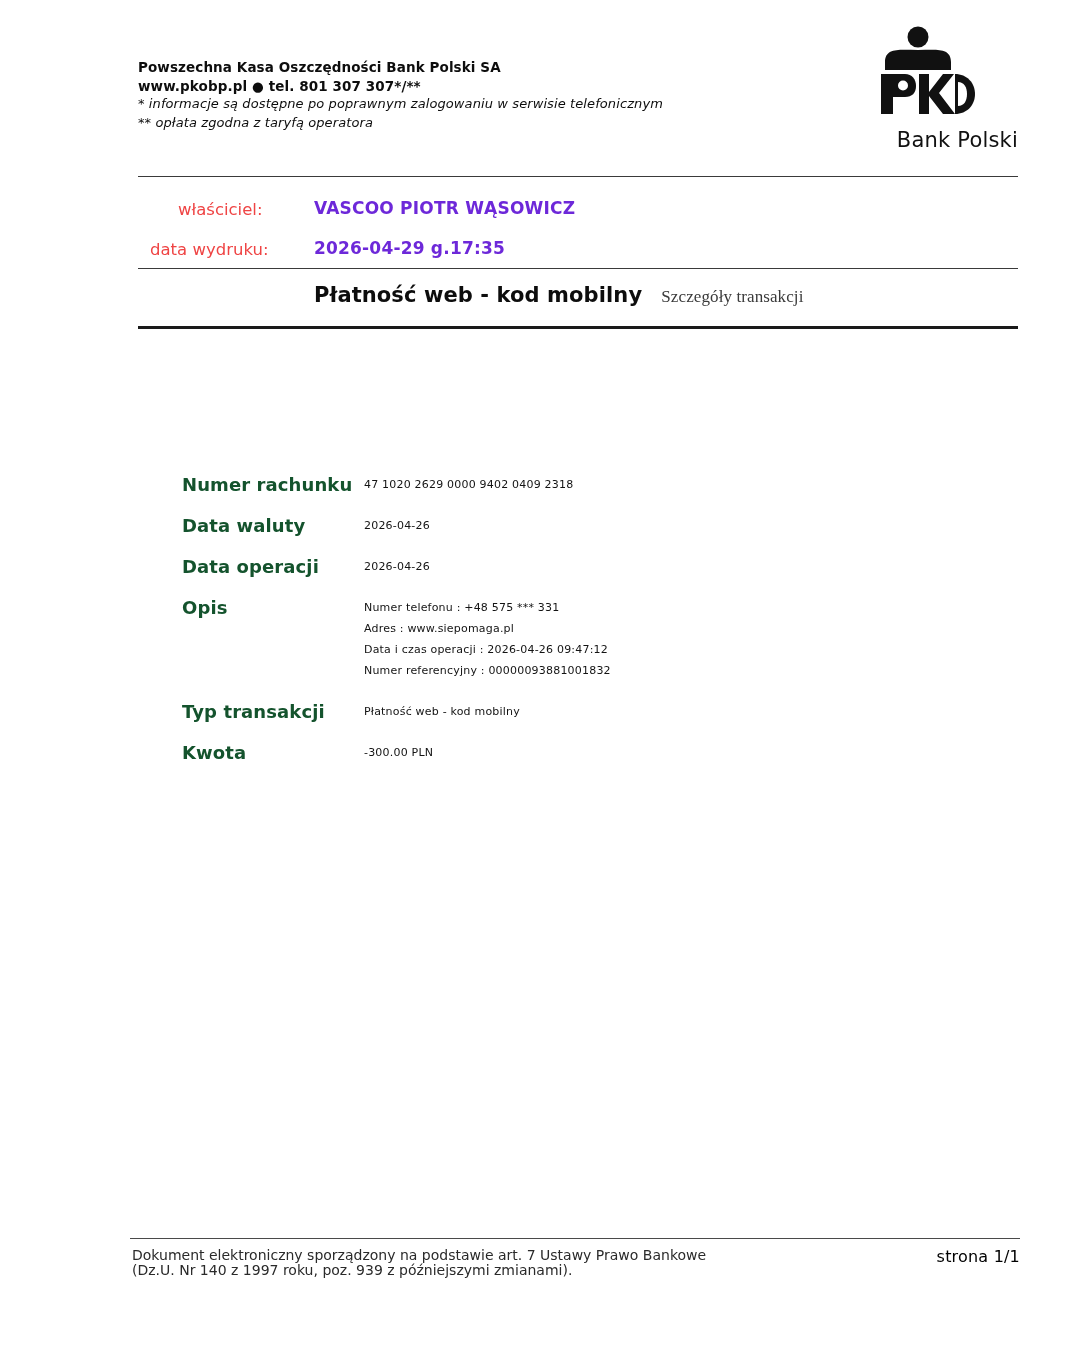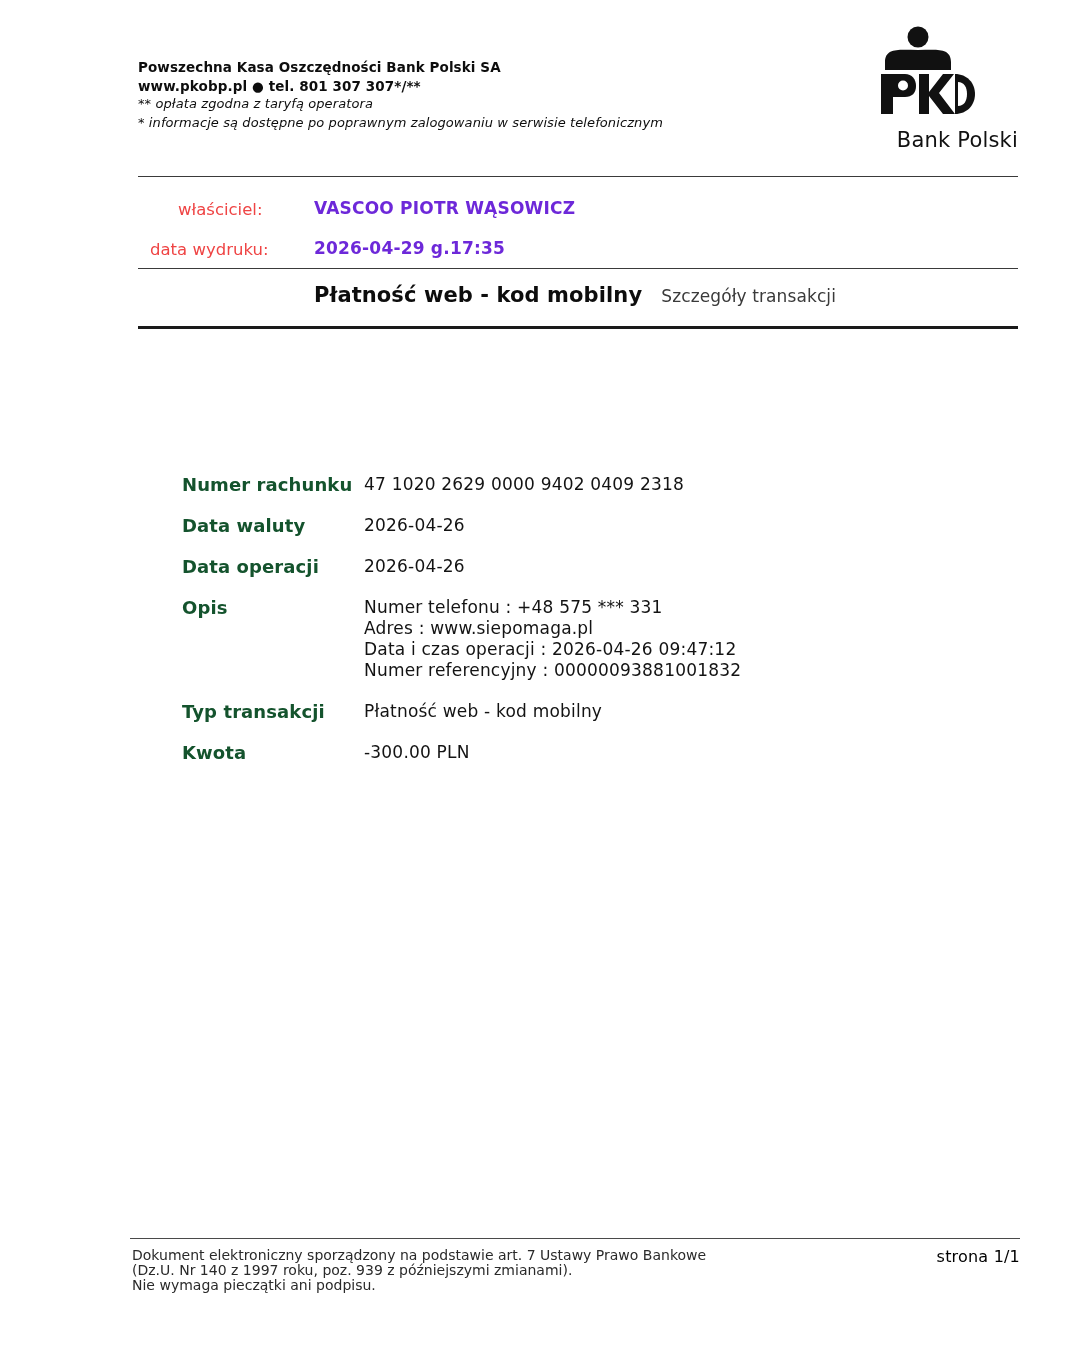--- a/index.html
+++ b/index.html
@@ -132,20 +132,21 @@
     font-weight: bold;
     color: #0d0d0d;
     letter-spacing: 0.1px;
   }
   .doc-subtitle {
     display: inline-block;
     font-size: 17px;
     color: #3a3a3a;
     margin-left: 14px;
     letter-spacing: 0.1px;
+    font-family: Liberation Serif, serif;
   }
 
   
   .details {
     position: absolute;
     left: 182px;
     top: 474px;
     width: 840px;
   }
   .detail-row {
@@ -157,21 +158,21 @@
     left: 0;
     top: 0;
     width: 178px;
     font-size: 18px;
     font-weight: bold;
     color: #14532d;
     letter-spacing: 0.1px;
   }
   .detail-value {
     margin-left: 182px;
-    font-size: 17px;
+    font-size: 11px;
     color: #131313;
     line-height: 21px;
     letter-spacing: 0.2px;
   }
   .detail-value .line { display: block; }
 
   
   .footer-rule {
     position: absolute;
     left: 130px;
@@ -201,22 +202,22 @@
 </style>
 </head>
 <body>
 
 <div class="page">
 
   <div class="header">
     <div class="bank-info">
       <div>Powszechna Kasa Oszczędności Bank Polski SA</div>
       <div>www.pkobp.pl ● tel. 801 307 307*/**</div>
+      <div class="note">* informacje są dostępne po poprawnym zalogowaniu w serwisie telefonicznym</div>
       <div class="note">** opłata zgodna z taryfą operatora</div>
-      <div class="note">* informacje są dostępne po poprawnym zalogowaniu w serwisie telefonicznym</div>
     </div>
 
     <div class="logo-block">
       <div class="logo-mark">
         <svg width="118" height="96" viewBox="0 0 118 96" xmlns="http://www.w3.org/2000/svg">
 
           <circle cx="59" cy="11" r="10.5" fill="#111111"></circle>
 
           <path d="M26 36 C26 21 42 24 59 24 C76 24 92 21 92 36 L92 44 L26 44 Z" fill="#111111"></path>
 
@@ -306,17 +307,16 @@
         <span class="line">-300.00 PLN</span>
       </div>
     </div>
 
   </div>
 
   <div class="footer-rule"></div>
   <div class="footer">
     <span class="line">Dokument elektroniczny sporządzony na podstawie art. 7 Ustawy Prawo Bankowe</span>
     <span class="line">(Dz.U. Nr 140 z 1997 roku, poz. 939 z późniejszymi zmianami).</span>
-    <span class="line">Nie wymaga pieczątki ani podpisu.</span>
   </div>
   <div class="page-num">strona 1/1</div>
 
 </div>
 
 </body></html>

